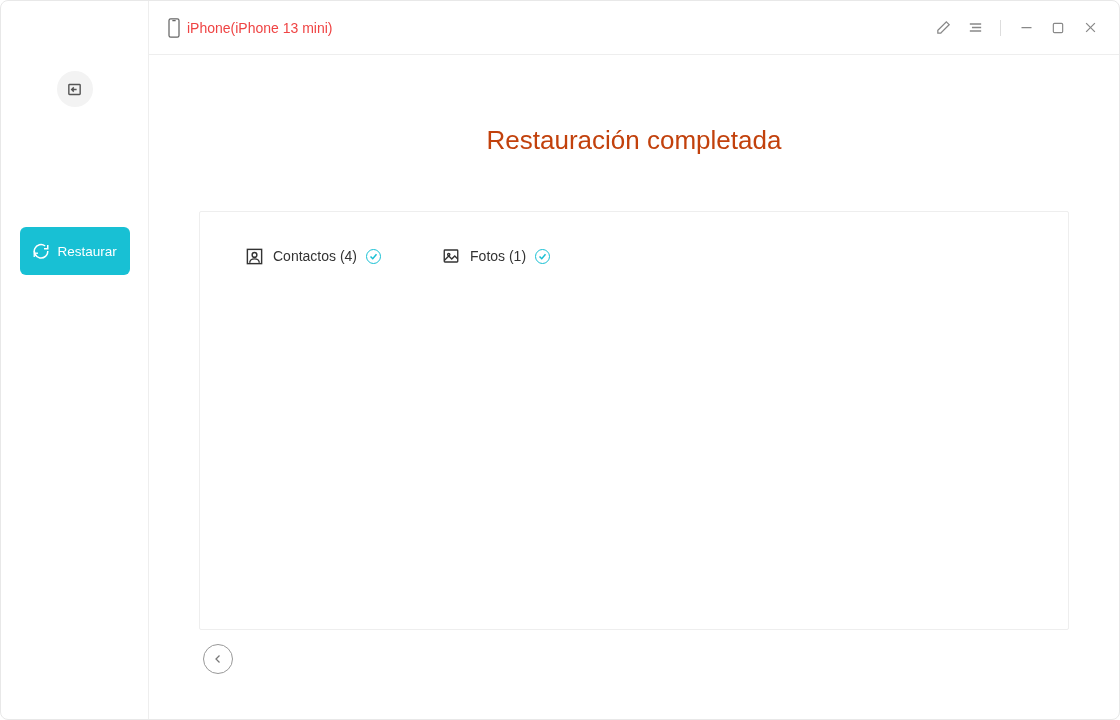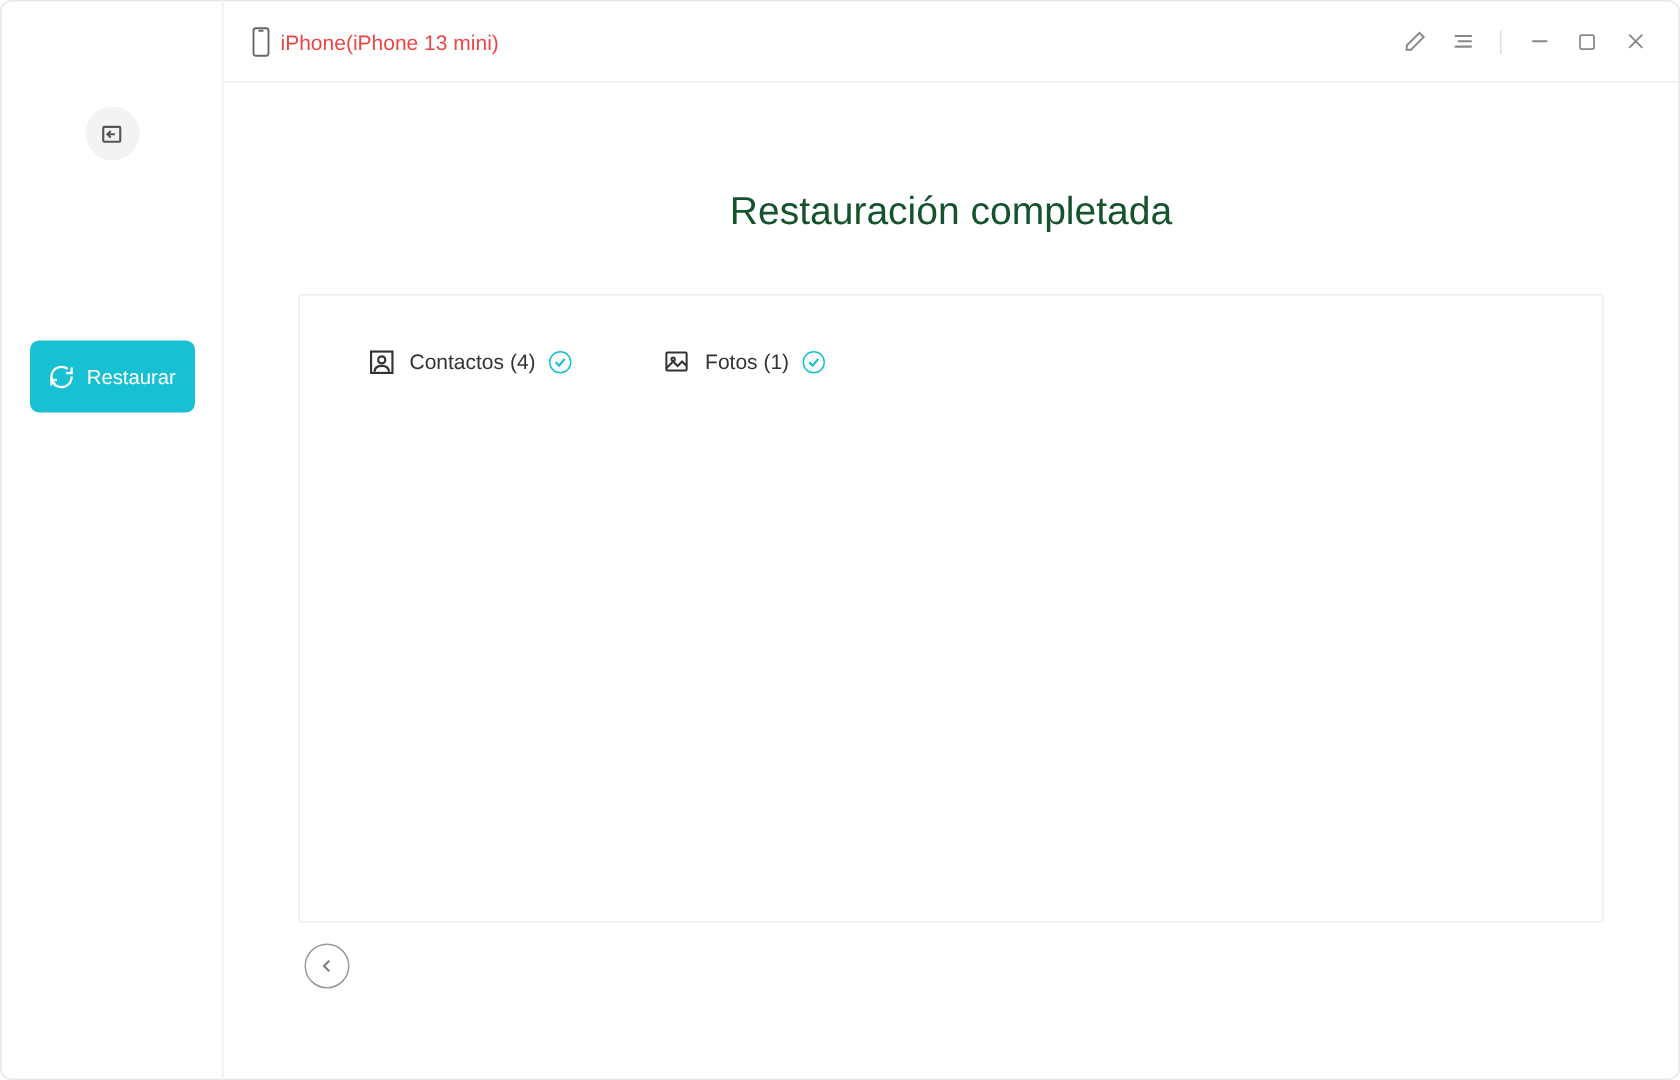--- a/index.html
+++ b/index.html
@@ -39,21 +39,20 @@
       height: 48px;
       border-radius: 6px;
       display: flex;
       align-items: center;
       padding: 0 12px;
       gap: 8px;
       font-size: 13.5px;
       cursor: pointer;
       margin-bottom: 30px;
       color: #555;
-      justify-content: center;
     }
     .nav-item.active {
       background: #18c0d4;
       color: #fff;
     }
     .main {
       flex: 1;
       display: flex;
       flex-direction: column;
     }
@@ -91,23 +90,23 @@
     .content {
       flex: 1;
       padding: 0 50px;
       display: flex;
       flex-direction: column;
     }
     .title {
       text-align: center;
       font-size: 26px;
       font-weight: 400;
-      color: #14532d;
+      color: #c2410c;
       margin-top: 70px;
-      margin-bottom: 40px;
+      margin-bottom: 55px;
     }
     .panel {
       border: 1px solid #eee;
       border-radius: 2px;
       height: 419px;
       padding: 32px 45px;
       display: flex;
       gap: 60px;
     }
     .cat {

